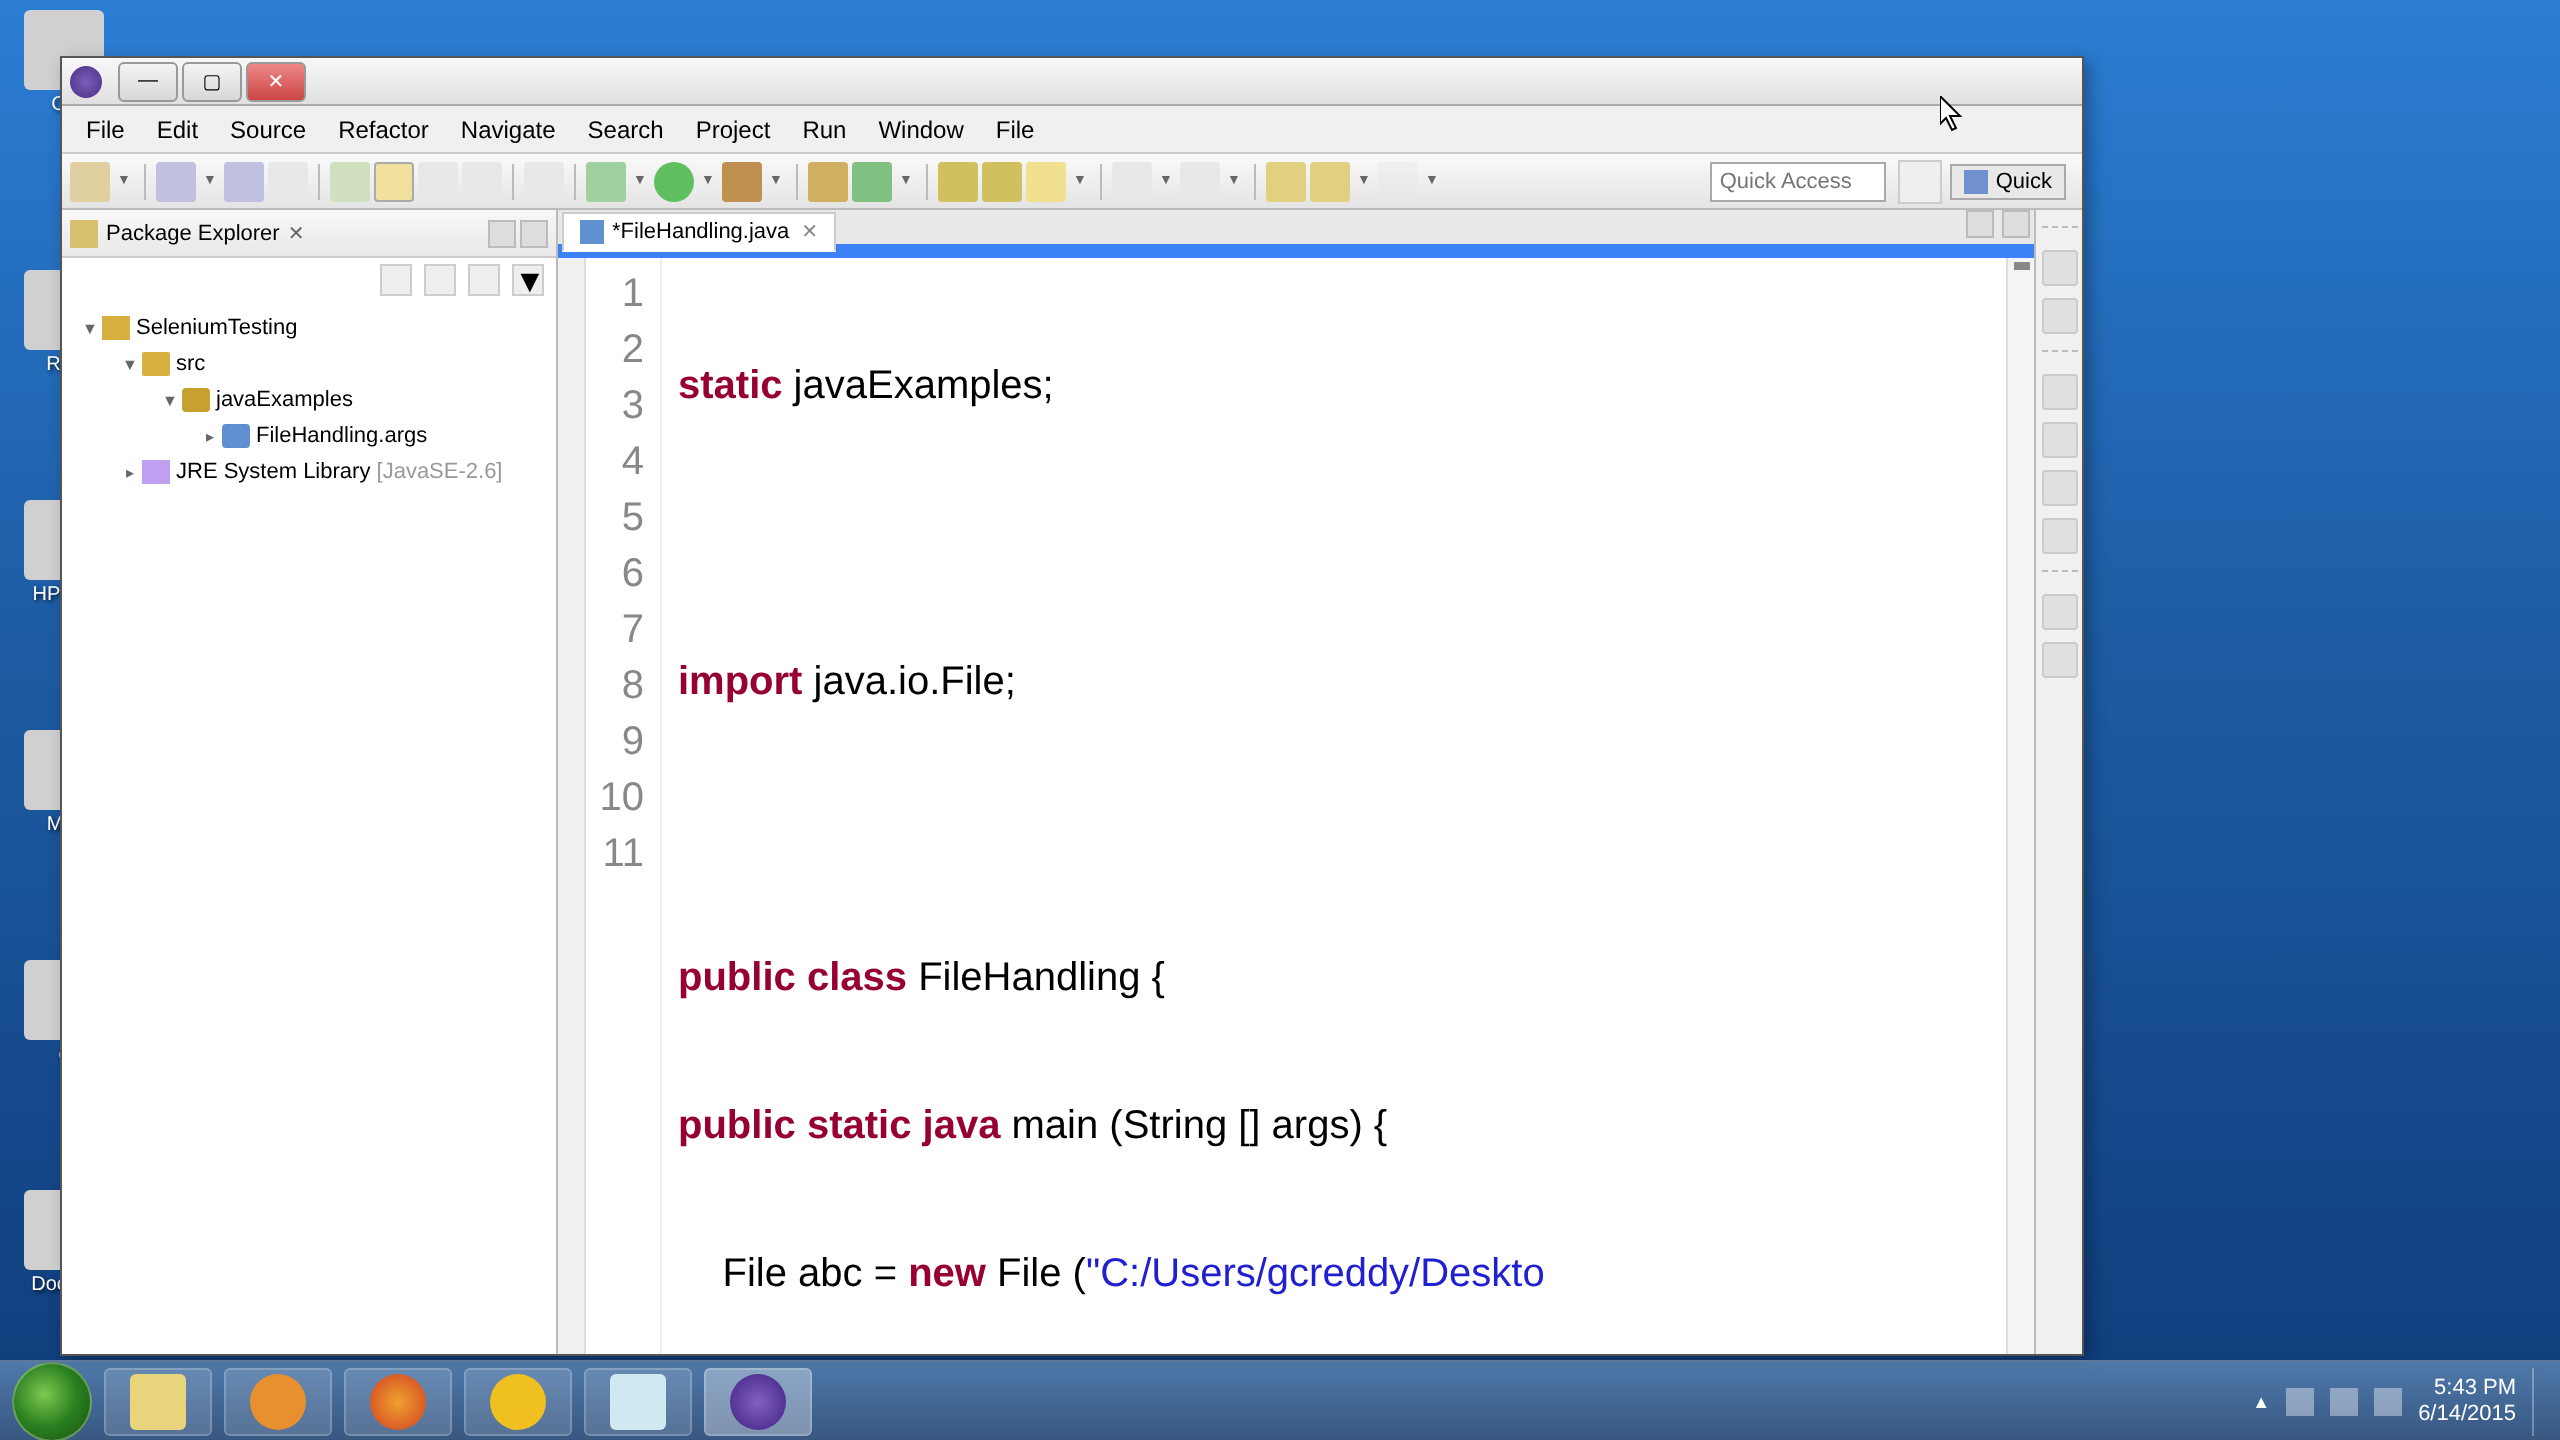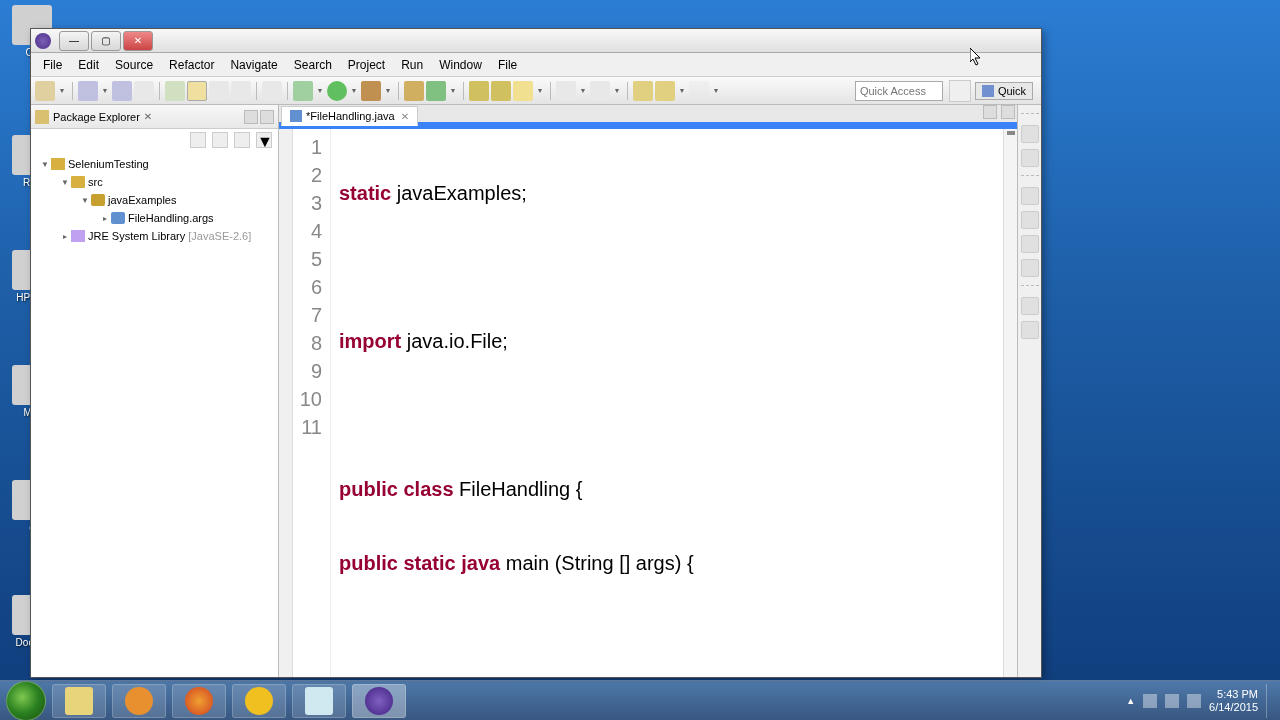--- a/index.html
+++ b/index.html
@@ -422,20 +422,21 @@
             <div>10</div>
             <div>11</div>
         </div>
         <div class="code-lines">
           <div><span class="kw">static</span> javaExamples;</div>
           <div></div>
           <div><span class="kw">import</span> java.io.File;</div>
           <div></div>
           <div><span class="kw">public</span> <span class="kw">class</span> FileHandling {</div>
           <div><span class="kw">public</span> <span class="kw">static</span> <span class="kw">java</span> main (String [] args) {</div>
+          <div>    File abc = <span class="kw">new</span> File (<span class="str">"C:/Users/gcreddy/Deskto</span></div>
           
           
           
           
         </div>
         <div class="overview-ruler">
           <div class="mark" style="top:2px;"></div>
         </div>
       </div>
     </div>

